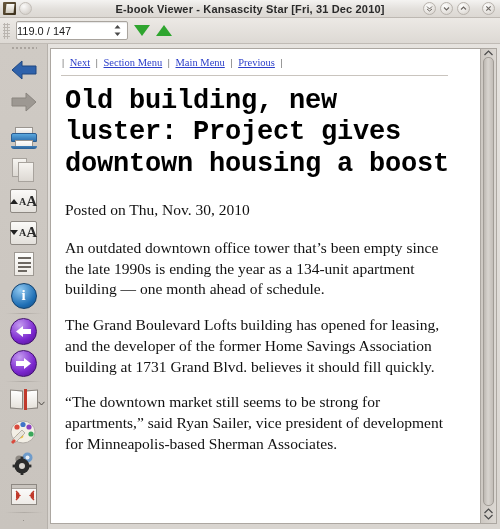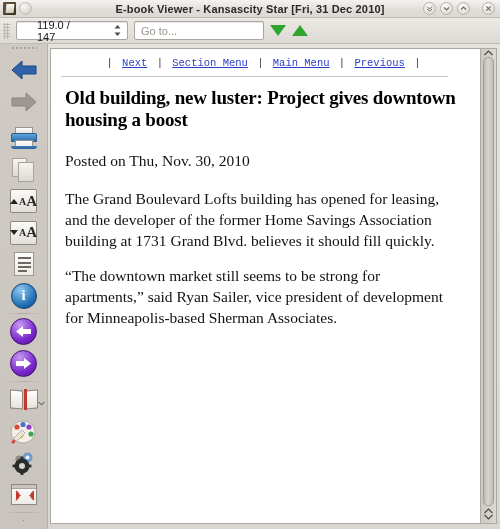--- a/index.html
+++ b/index.html
@@ -75,21 +75,21 @@
   }
   .spinbox, .gotobox, .searchbox {
     height: 19px;
     background: #fff;
     border: 1px solid #a9a49e;
     border-radius: 2px;
     display: flex; align-items: center;
     font-size: 11px;
     box-shadow: inset 0 1px 1px rgba(0,0,0,.10);
   }
-  .spinbox { width: 112px; padding-left: 20px; gap: 28px; }
+  .spinbox { width: 112px; padding-left: 0; gap: 28px; }
   .spin-val { color: #1a1a1a; flex: 1; }
   .spin-arrows {
     width: 16px; display: flex; flex-direction: column;
     align-items: center; justify-content: center; color: #4a4a4a;
     line-height: .75; font-size: 8px; padding-right: 3px;
   }
   .gotobox { width: 130px; padding-left: 6px; }
   .searchbox { width: 172px; padding-left: 6px; }
   .ph { color: #9a958f; font-size: 11px; }
   .combo-arrow { margin-left: auto; padding: 0 5px; color: #7a756f; font-size: 8px; }
@@ -220,39 +220,39 @@
     flex: 1; min-width: 0;
     background: #ffffff;
     border: 1px solid #aca7a1;
     border-right: none;
     overflow: hidden;
     position: relative;
   }
   .page-inner { padding: 6px 12px 0 8px; }
 
   .navlinks {
-    text-align: center;
-    font-family: Liberation Mono, monospace;
+    text-align: left;
+    font-family: Liberation Serif, serif;
     font-size: 10.5px;
     color: #2a2a2a;
     padding: 2px 0 4px;
     white-space: nowrap;
   }
   .navlinks a { color: #2b3ec9; text-decoration: underline; }
   .navlinks .bar { color: #3a3a3a; padding: 0 3px; }
   .hr {
     height: 0; border-top: 1px solid #c9c4be;
     margin: 3px 20px 10px 2px;
   }
 
   .article { padding: 0 8px 0 6px; }
   .headline {
-    font-family: Liberation Serif, serif;
+    font-family: Liberation Mono, monospace;
     font-weight: bold;
-    font-size: 19px;
+    font-size: 27px;
     line-height: 1.16;
     color: #000;
     letter-spacing: -0.2px;
     margin-bottom: 20px;
   }
   .byline {
     font-family: "Liberation Serif", serif;
     font-size: 15.5px; line-height: 1.35; color: #111;
     margin-bottom: 17px;
   }
@@ -324,23 +324,20 @@
     <div class="spinbox">
       <span class="spin-val">119.0 / 147</span>
       <span class="spin-arrows">
         <svg width="9" height="13" viewBox="0 0 9 13">
             <path d="M4.5 1 L7.5 4.5 L1.5 4.5 Z" fill="#4a4a4a"></path>
             <path d="M4.5 12 L7.5 8.5 L1.5 8.5 Z" fill="#4a4a4a"></path>
           </svg>
       </span>
     </div>
 
-    <div class="gotobox">
-      <span class="ph">Go to...</span>
-    </div>
 
 
     <div class="navtri down"></div>
     <div class="navtri up"></div>
   </div>
 
   <div class="body">
 
     <div class="sidebar">
       <div class="sb-grip"></div>
@@ -502,20 +499,21 @@
 
           <div class="hr"></div>
 
           <div class="article">
             <h1 class="headline">Old building, new luster: Project gives downtown housing a boost</h1>
 
             <div class="byline">
               <div>Posted on Thu, Nov. 30, 2010</div>
             </div>
 
+            <p class="para">An outdated downtown office tower that’s been empty since the late 1990s is ending the year as a 134-unit apartment building — one month ahead of schedule.</p>
             <p class="para">The Grand Boulevard Lofts building has opened for leasing, and the developer of the former Home Savings Association building at 1731 Grand Blvd. believes it should fill quickly.</p>
             <p class="para">“The downtown market still seems to be strong for apartments,” said Ryan Sailer, vice president of development for Minneapolis-based Sherman Associates.</p>
           </div>
 
         </div>
       </div>
 
       <div class="vscroll">
         <div class="vs-arrow-top">
           <svg width="9" height="6" viewBox="0 0 9 6">

